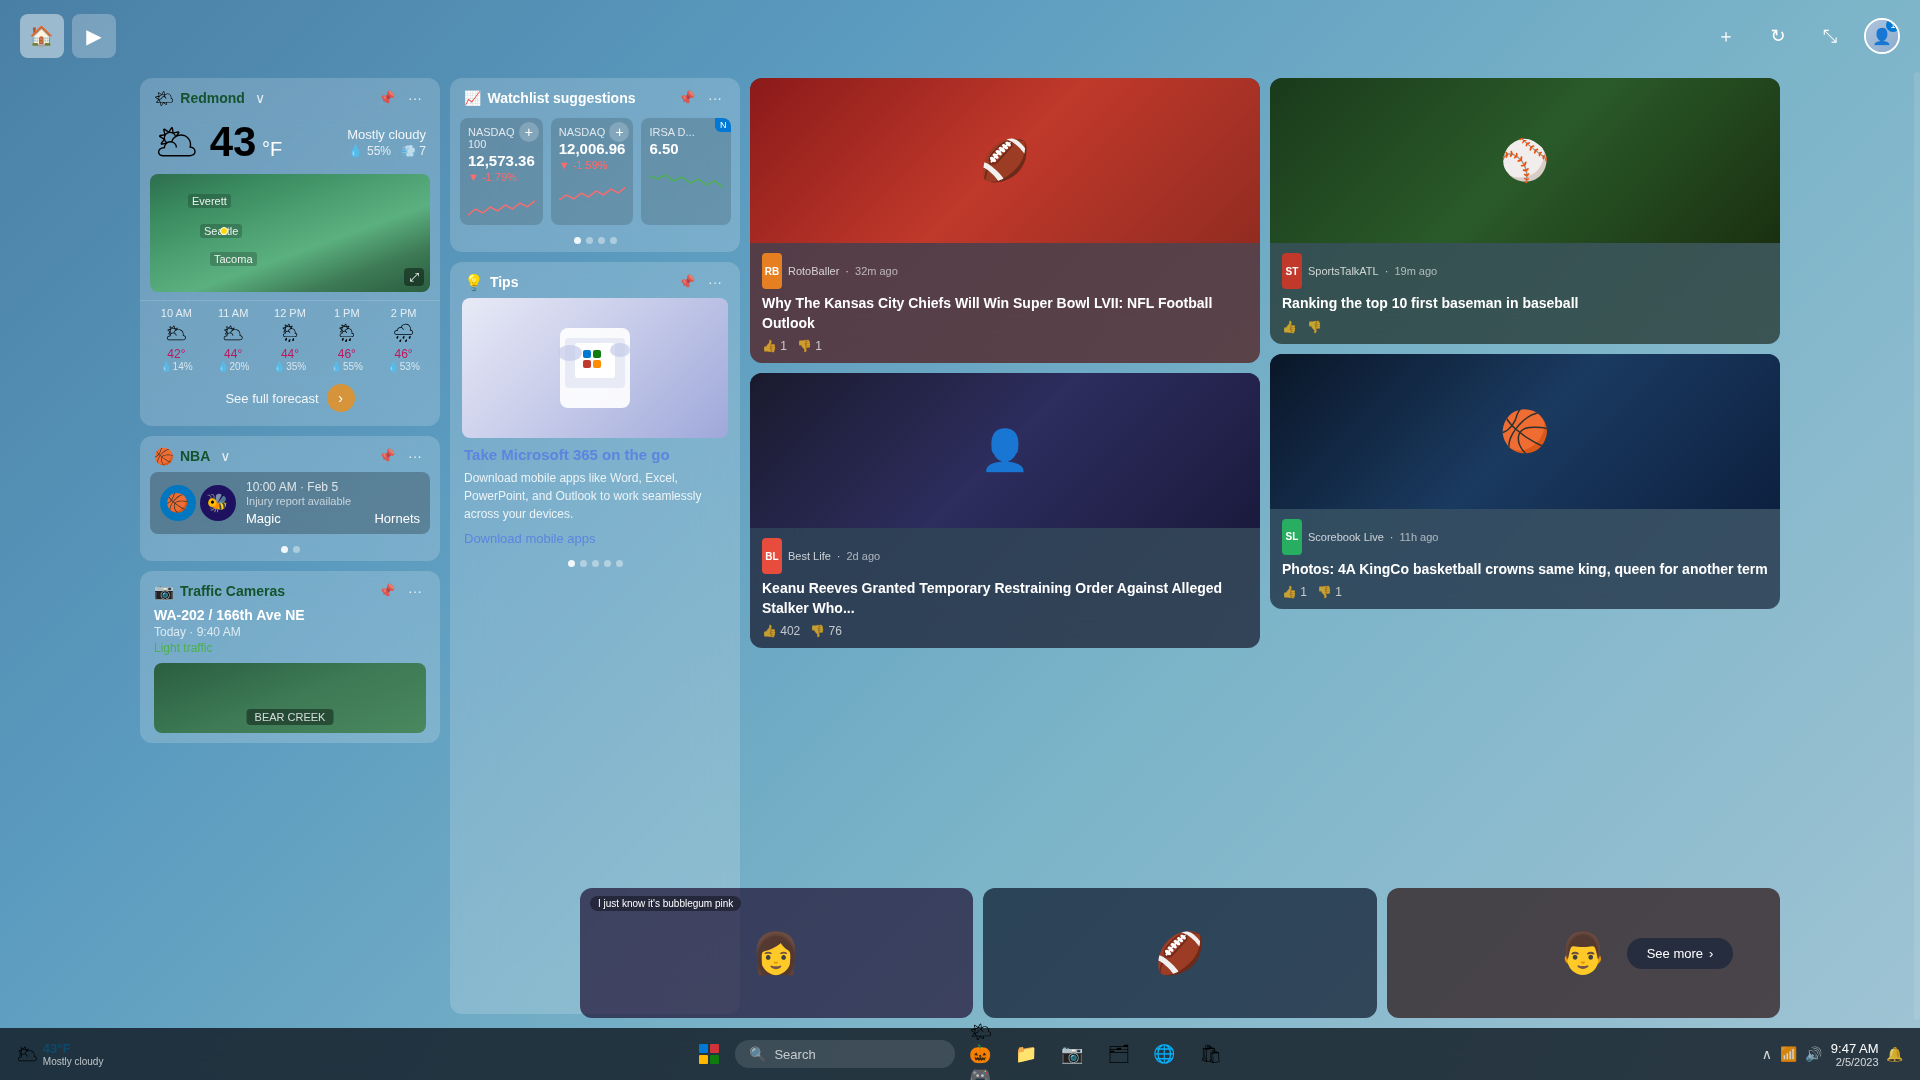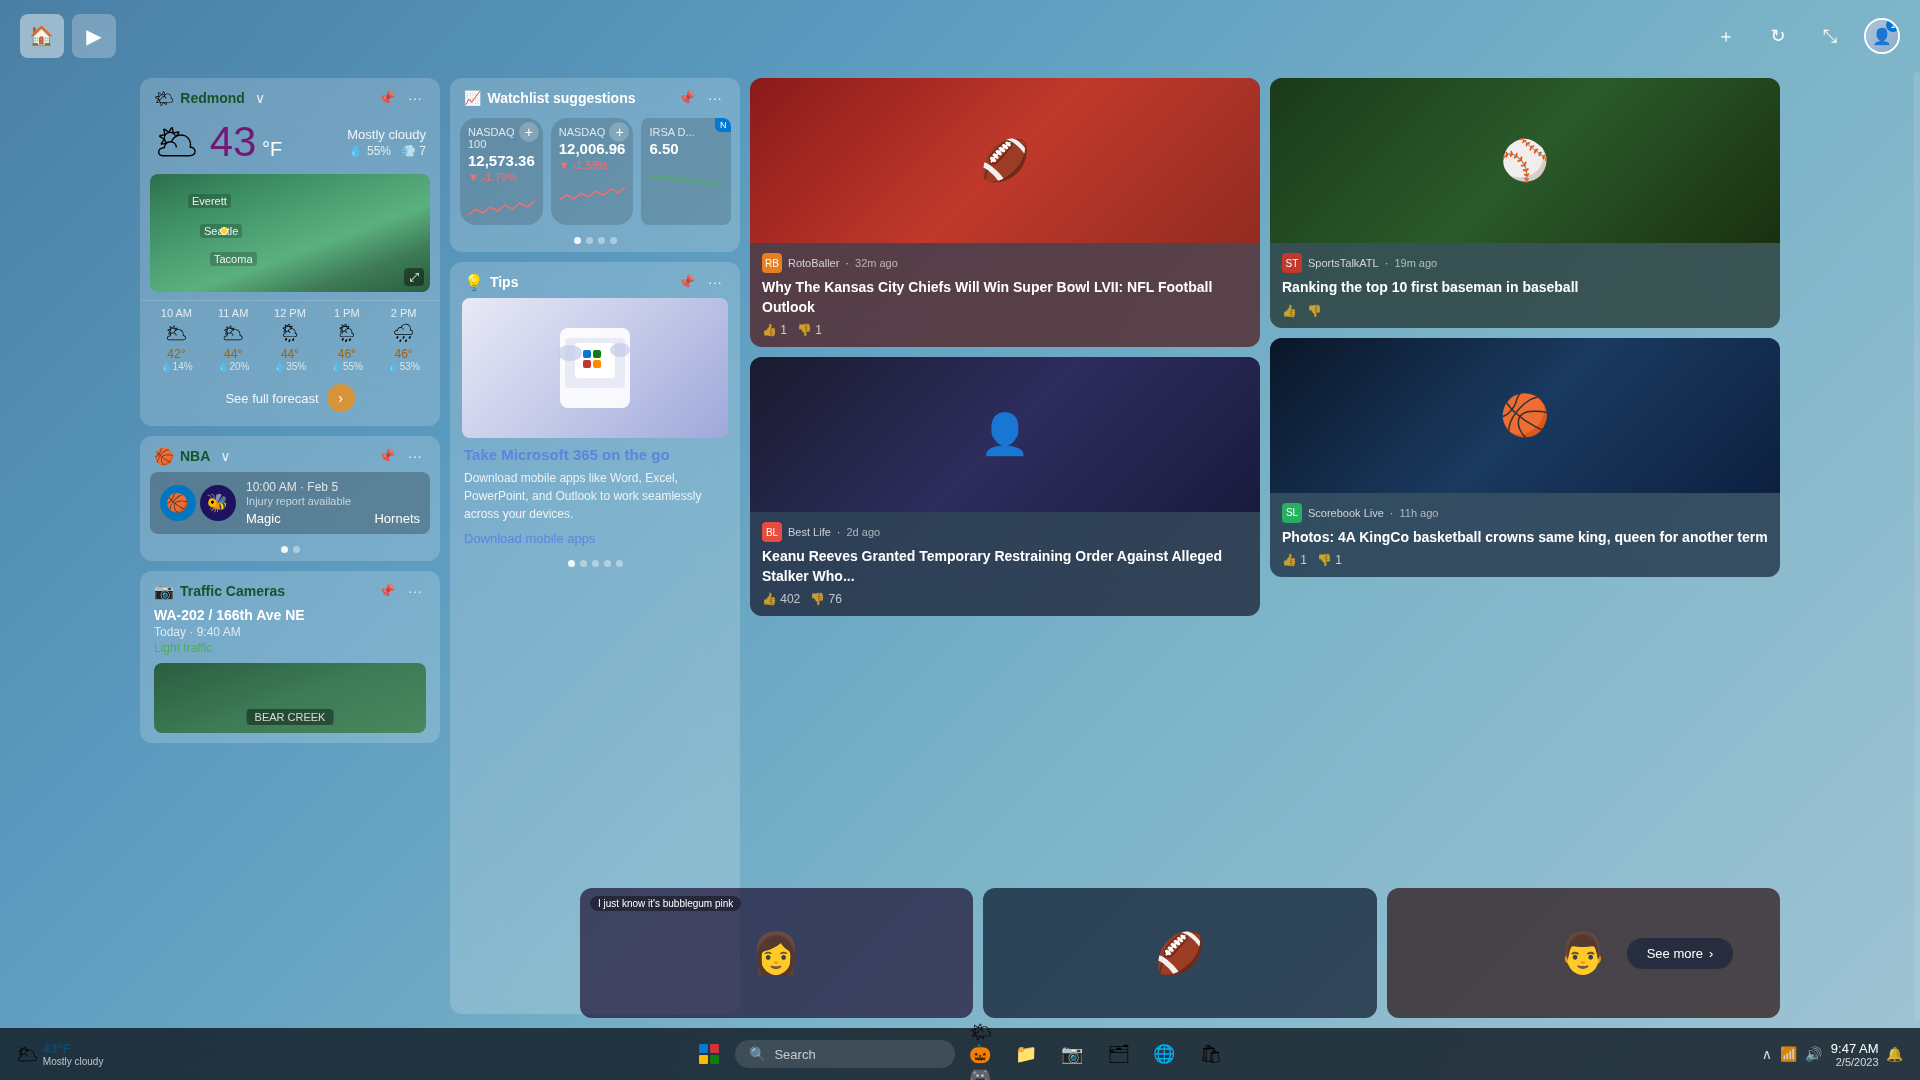--- a/index.html
+++ b/index.html
@@ -152,21 +152,21 @@
     }
     .weather-forecast {
       display: flex;
       justify-content: space-around;
       padding: 6px 8px;
       border-top: 1px solid rgba(255,255,255,0.15);
     }
     .forecast-item { text-align: center; }
     .forecast-time { font-size: 11px; color: rgba(255,255,255,0.8); }
     .forecast-icon { font-size: 18px; margin: 3px 0; }
-    .forecast-temp { font-size: 12px; color: #a16207; font-weight: 500; }
+    .forecast-temp { font-size: 12px; color: #be185d; font-weight: 500; }
     .forecast-rain { font-size: 10px; color: rgba(255,255,255,0.7); }
     .see-forecast {
       display: flex; align-items: center; justify-content: center;
       padding: 6px 0;
       gap: 8px;
     }
     .see-forecast-link {
       font-size: 13px; color: rgba(255,255,255,0.9); text-decoration: none;
       cursor: pointer;
     }
@@ -260,21 +260,21 @@
     .watchlist-title { font-size: 14px; font-weight: 600; color: white; }
     .watchlist-actions { display: flex; gap: 4px; }
     .watchlist-stocks {
       display: flex;
       padding: 4px 10px 8px;
       gap: 8px;
     }
     .stock-item {
       flex: 1;
       background: rgba(0,0,0,0.15);
-      border-radius: 16px;
+      border-radius: 8px;
       padding: 8px;
     }
     .stock-name { font-size: 11px; color: rgba(255,255,255,0.8); }
     .stock-value { font-size: 15px; color: white; font-weight: 600; margin: 2px 0; }
     .stock-change { font-size: 11px; }
     .stock-change.negative { color: #ff6b6b; }
     .stock-chart {
       height: 30px;
       margin-top: 4px;
       position: relative;
@@ -373,23 +373,23 @@
       width: 100%; height: 160px;
       display: flex; align-items: center; justify-content: center;
       font-size: 40px;
     }
     .news-card-body { padding: 10px 12px; }
     .news-source-row {
       display: flex; align-items: center; gap: 6px;
       margin-bottom: 5px;
     }
     .news-source-icon {
-      width: 20px; height: 20px; border-radius: 4px;
-      display: flex; align-items: center; justify-content: center;
-      font-size: 10px; color: white; font-weight: normal;
+      width: 20px; height: 36px; border-radius: 4px;
+      display: flex; align-items: center; justify-content: center;
+      font-size: 10px; color: white; font-weight: bold;
     }
     .news-source-name { font-size: 11px; color: rgba(255,255,255,0.75); }
     .news-time { font-size: 11px; color: rgba(255,255,255,0.6); }
     .news-headline { font-size: 14px; color: white; font-weight: 600; line-height: 1.4; margin-bottom: 6px; }
     .news-reactions {
       display: flex; gap: 10px; margin-top: 4px;
     }
     .reaction {
       display: flex; align-items: center; gap: 3px;
       font-size: 12px; color: rgba(255,255,255,0.7);
@@ -515,21 +515,21 @@
         </div>
         <div class="widget-header-actions">
           <button class="header-btn">📌</button>
           <button class="header-btn">···</button>
         </div>
       </div>
       <div class="weather-main">
         <div class="weather-temp-group">
           <span class="weather-icon-big">🌥</span>
           <span>
-            <span style="font-size:42px;font-weight:400;color:#701a75;">43</span><span style="font-size:20px;color:white;"> °F</span>
+            <span style="font-size:42px;font-weight:700;color:#000000;">43</span><span style="font-size:20px;color:white;"> °F</span>
           </span>
         </div>
         <div>
           <div class="weather-desc">Mostly cloudy</div>
           <div class="weather-detail">
             💧 <span>55%</span>
             &nbsp; 💨 <span>7</span>
           </div>
         </div>
       </div>

